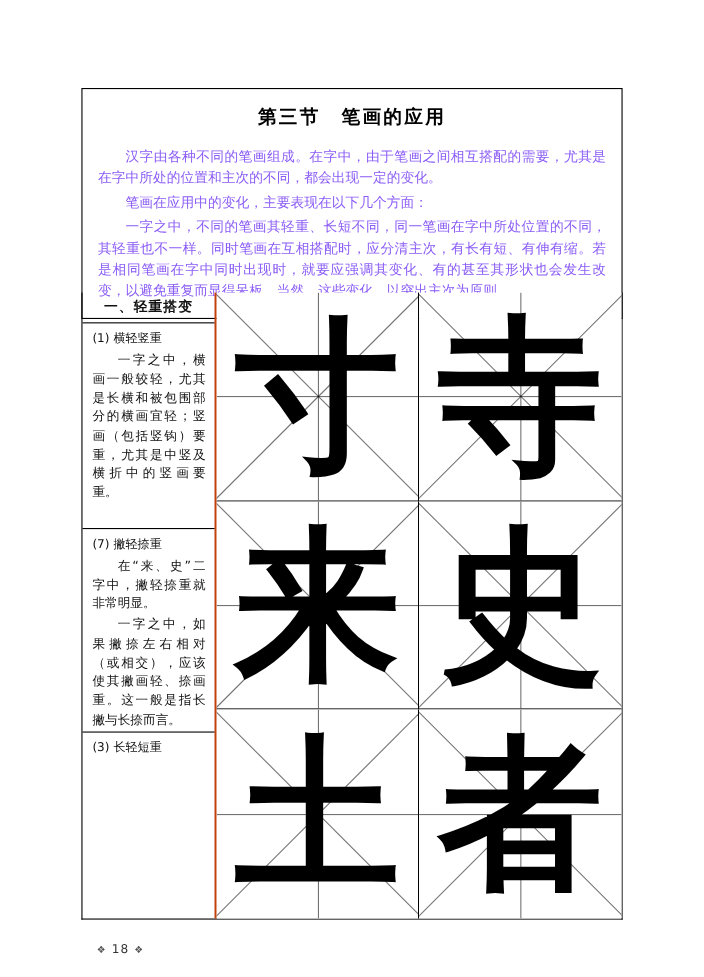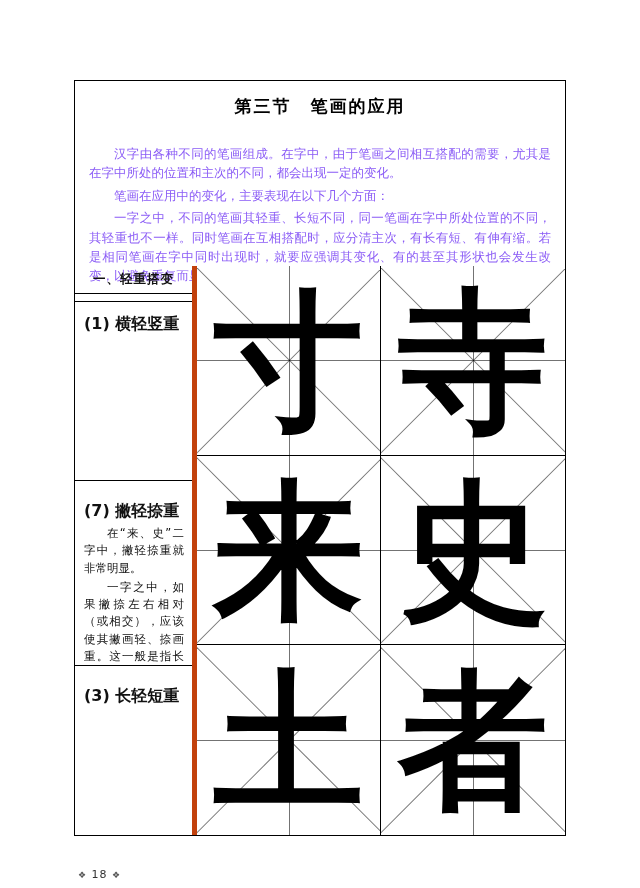--- a/index.html
+++ b/index.html
@@ -32,21 +32,21 @@
     box-sizing: border-box;
     padding: 12px 14px 12px 14px;
     background: #fff;
   }
   .section-title {
     text-align: center;
     font-family: "DejaVu Sans", sans-serif;
     font-size: 17px;
     font-weight: bold;
     letter-spacing: 2px;
-    margin: 2px 0 26px 0;
+    margin: 2px 0 14px 0;
     color: #000;
   }
   .intro p {
     margin: 0 0 3px 0;
     font-size: 12.5px;
     line-height: 1.55;
     text-align: justify;
     text-indent: 2em;
     color: #8b5cf6;
   }
@@ -58,21 +58,21 @@
     width: 492px;
     height: 570px;
     border: 1px solid #000;
     border-top: none;
     box-sizing: border-box;
     display: flex;
   }
   .left-col {
     width: 122px;
     box-sizing: border-box;
-    border-right: 5px solid #c2410c;
+    border-right: 2px solid #c2410c;
     display: flex;
     flex-direction: column;
   }
   .left-top-label {
     height: 28px;
     box-sizing: border-box;
     display: flex;
     align-items: center;
     justify-content: center;
     font-size: 12.5px;
@@ -87,23 +87,23 @@
     line-height: 1.5;
     overflow: hidden;
   }
   .left-block + .left-block {
     border-top: 1px solid #000;
   }
   .blk-1 { height: 186px; }
   .blk-2 { height: 185px; }
   .blk-3 { height: 170px; }
   .blk-title {
-    font-weight: bold;
-    margin: 12px 0 2px 0;
-    font-size: 16px;
+    font-weight: normal;
+    margin: 0 0 2px 0;
+    font-size: 11px;
   }
   .blk-para {
     margin: 0 0 2px 0;
     text-indent: 2em;
     text-align: justify;
   }
   
   .grid-col {
     flex: 1;
     display: grid;
@@ -154,26 +154,25 @@
     font-size: 150px;
     line-height: 1;
     font-weight: bold;
     color: #000;
     z-index: 2;
     user-select: none;
   }
   
   .footer {
     position: absolute;
-    left: 78px;
+    left: 88px;
     top: 856px;
     font-size: 11px;
     color: #333;
     letter-spacing: 1px;
-    margin-top: 12px;
   }
   .footer .mark { font-size: 9px; color: #555; }
 </style>
 </head>
 <body>
 
 <div class="page">
 
   <div class="header-box">
     <div class="section-title">第三节　笔画的应用</div>
@@ -184,20 +183,21 @@
     </div>
   </div>
 
   <div class="body-box">
 
     <div class="left-col">
       <div class="left-top-label">一、轻重搭变</div>
 
       <div class="left-block blk-1">
         <div class="blk-title">(1) 横轻竖重</div>
+        <div class="blk-para">一字之中，横画一般较轻，尤其是长横和被包围部分的横画宜轻；竖画（包括竖钩）要重，尤其是中竖及横折中的竖画要重。</div>
       </div>
 
       <div class="left-block blk-2">
         <div class="blk-title">(7) 撇轻捺重</div>
         <div class="blk-para">在“来、史”二字中，撇轻捺重就非常明显。</div>
         <div class="blk-para">一字之中，如果撇捺左右相对（或相交），应该使其撇画轻、捺画重。这一般是指长撇与长捺而言。</div>
       </div>
 
       <div class="left-block blk-3">
         <div class="blk-title">(3) 长轻短重</div>

